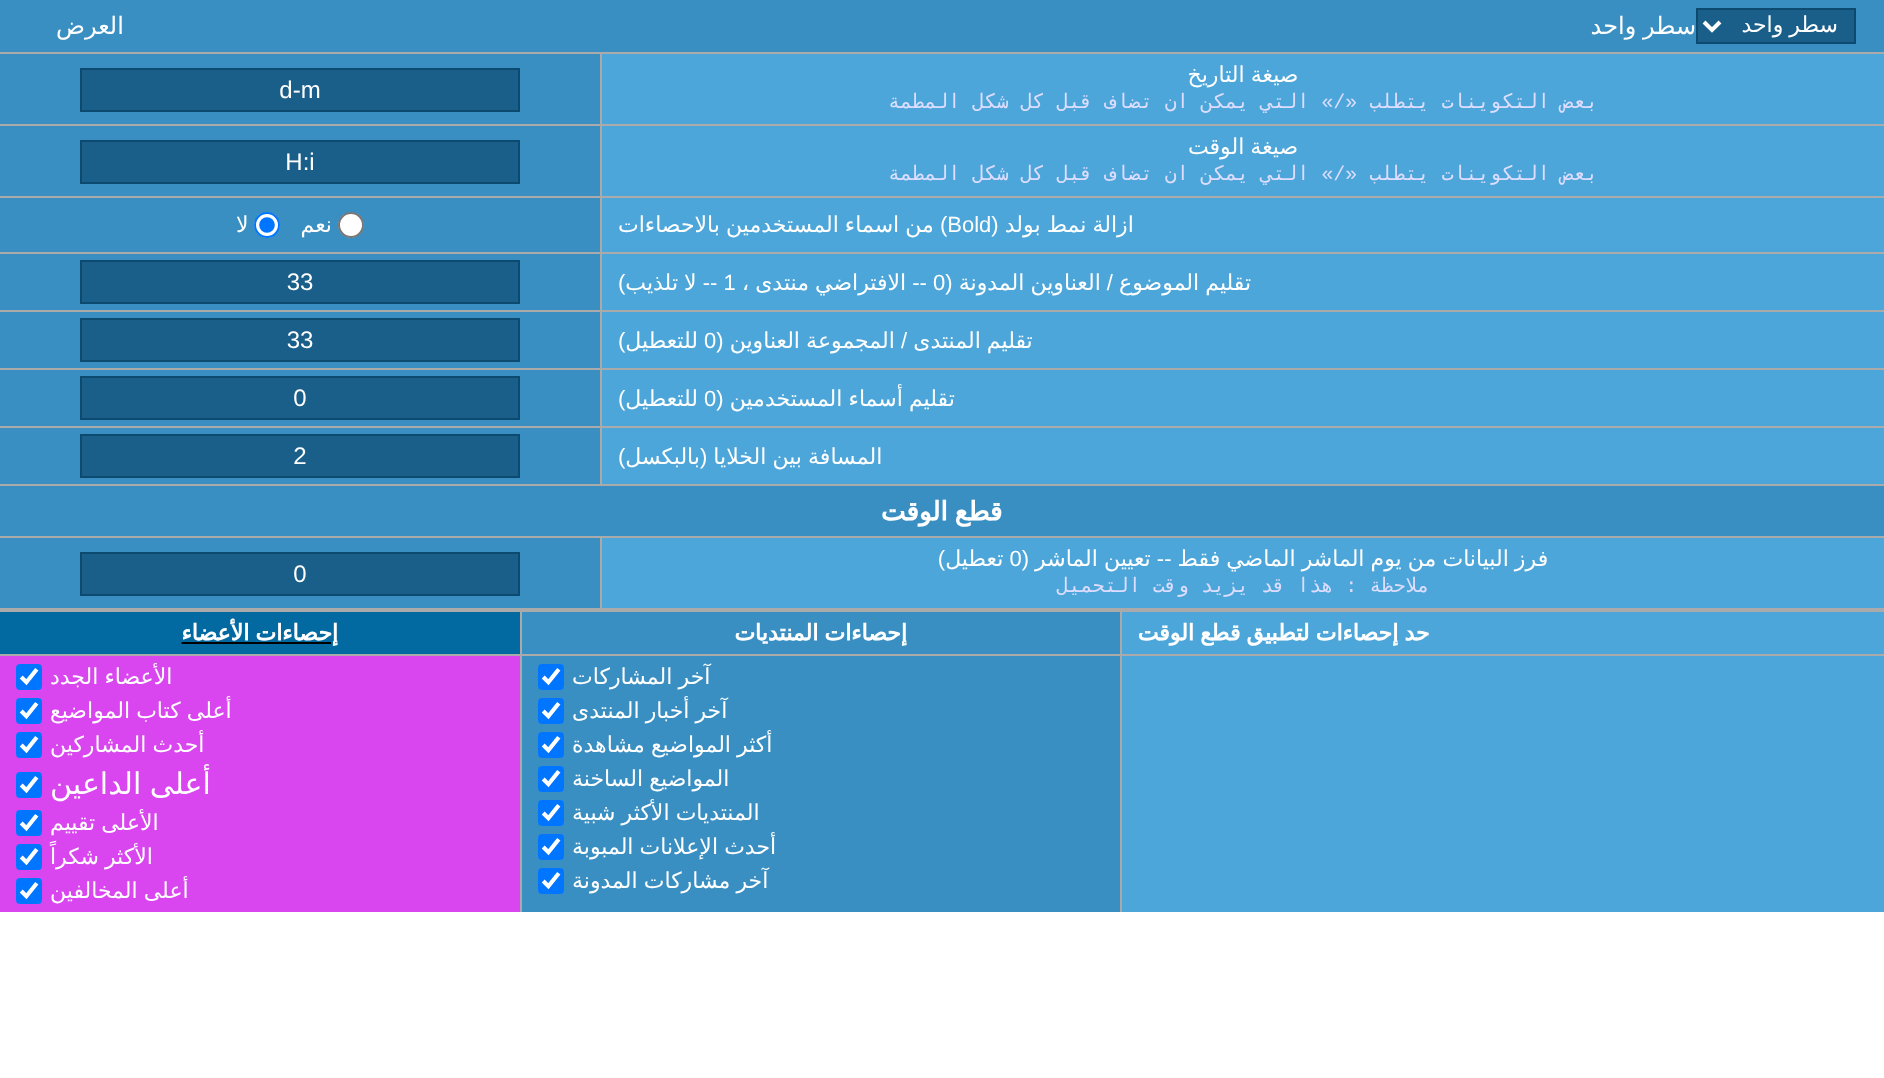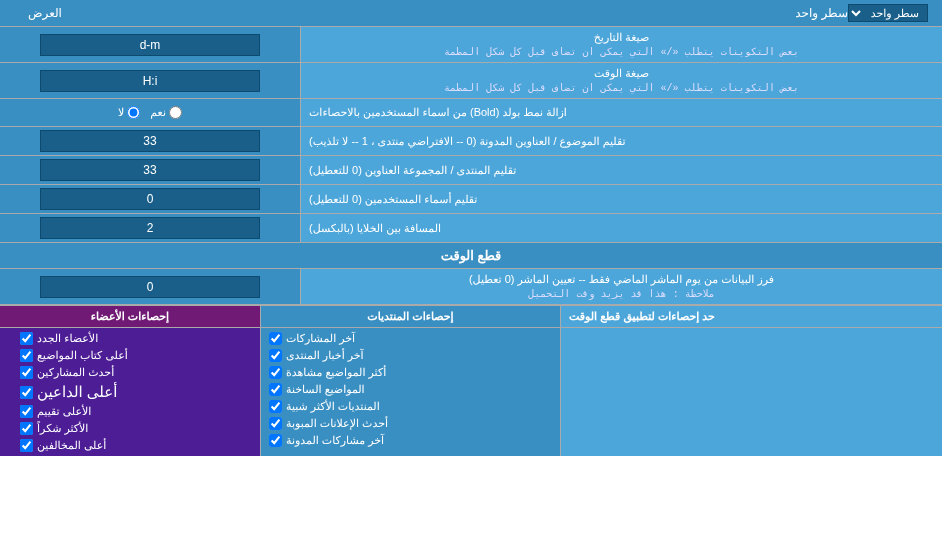--- a/index.html
+++ b/index.html
@@ -212,21 +212,21 @@
   </div>
 </div>
 
 <div class="checkbox-section">
 
   <div style="display:flex; border-bottom:1px solid #aaa;">
     <div class="limit-cell">حد إحصاءات لتطبيق قطع الوقت</div>
     <div style="width:300px; background:#3a8fc2; border-left:1px solid #aaa;">
       <div style="text-align:center; color:#fff; padding:4px; font-size:11px; font-weight:bold;">إحصاءات المنتديات</div>
     </div>
-    <div style="width:260px; background:#701a75;">
+    <div style="width:260px; background:#0369a1;text-decoration:underline;">
       <div style="text-align:center; color:#fff; padding:4px; font-size:11px; font-weight:bold;">إحصاءات الأعضاء</div>
     </div>
   </div>
 
   <div style="display:flex;">
 
     <div style="flex:1; background:#4da6d9; border-left:1px solid #aaa;"></div>
 
     <div style="width:300px; background:#3a8fc2; border-left:1px solid #aaa; padding:2px 8px;">
     <div class="checkbox-item">
@@ -252,21 +252,21 @@
         <div class="checkbox-item">
           <span style="color:#fff;font-size:11px;">أحدث الإعلانات المبوبة</span>
         <input type="checkbox" checked="" style="">
         </div>
         <div class="checkbox-item">
           <span style="color:#fff;font-size:11px;text-align:center;">آخر مشاركات المدونة</span>
         <input type="checkbox" checked="" style="">
         </div>
       </div>
 
-    <div style="width:260px; background:#4c1d95; padding:2px 20px;">
+    <div style="width:260px; background:#d946ef; padding:2px 8px;">
     <div class="checkbox-item">
           <span style="color:#fff;font-size:11px;">الأعضاء الجدد</span>
         <input type="checkbox" checked="" style="">
         </div>
         <div class="checkbox-item">
           <span style="color:#fff;font-size:11px;">أعلى كتاب المواضيع</span>
         <input type="checkbox" checked="" style="">
         </div>
         <div class="checkbox-item">
           <span style="color:#fff;font-size:11px;">أحدث المشاركين</span>

